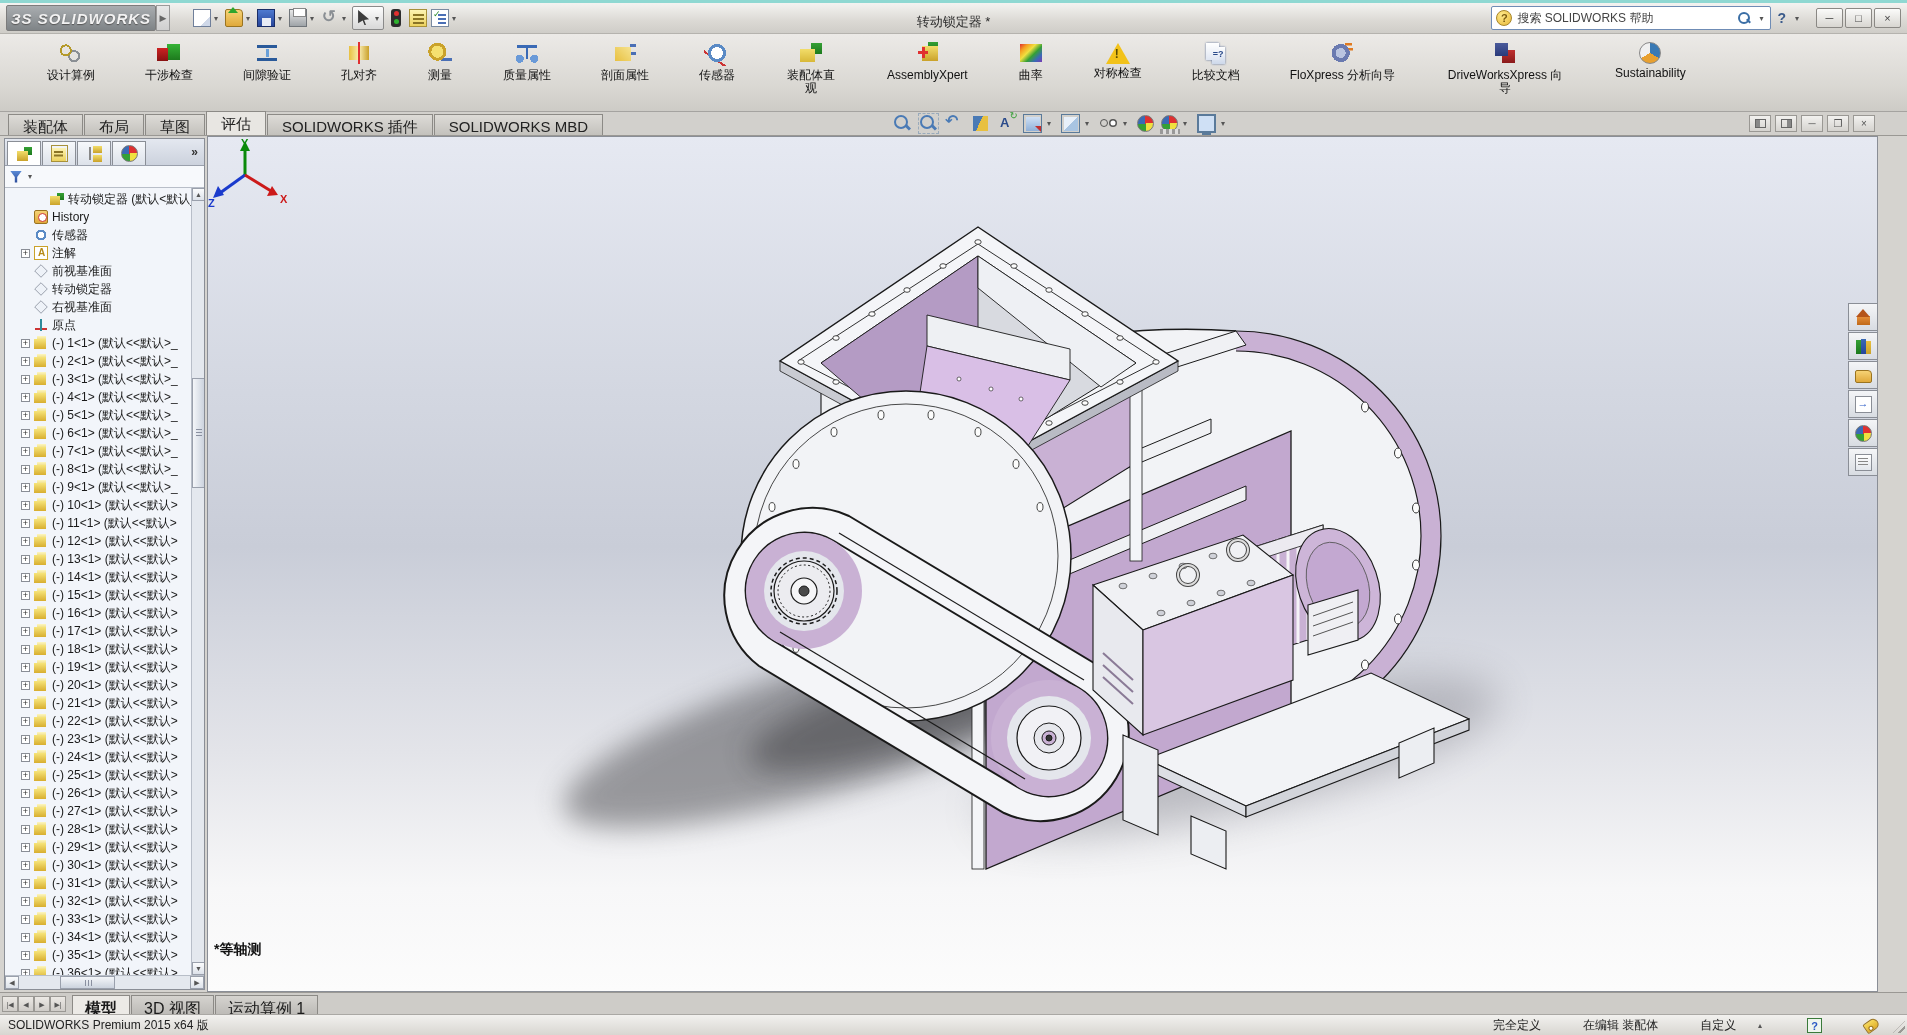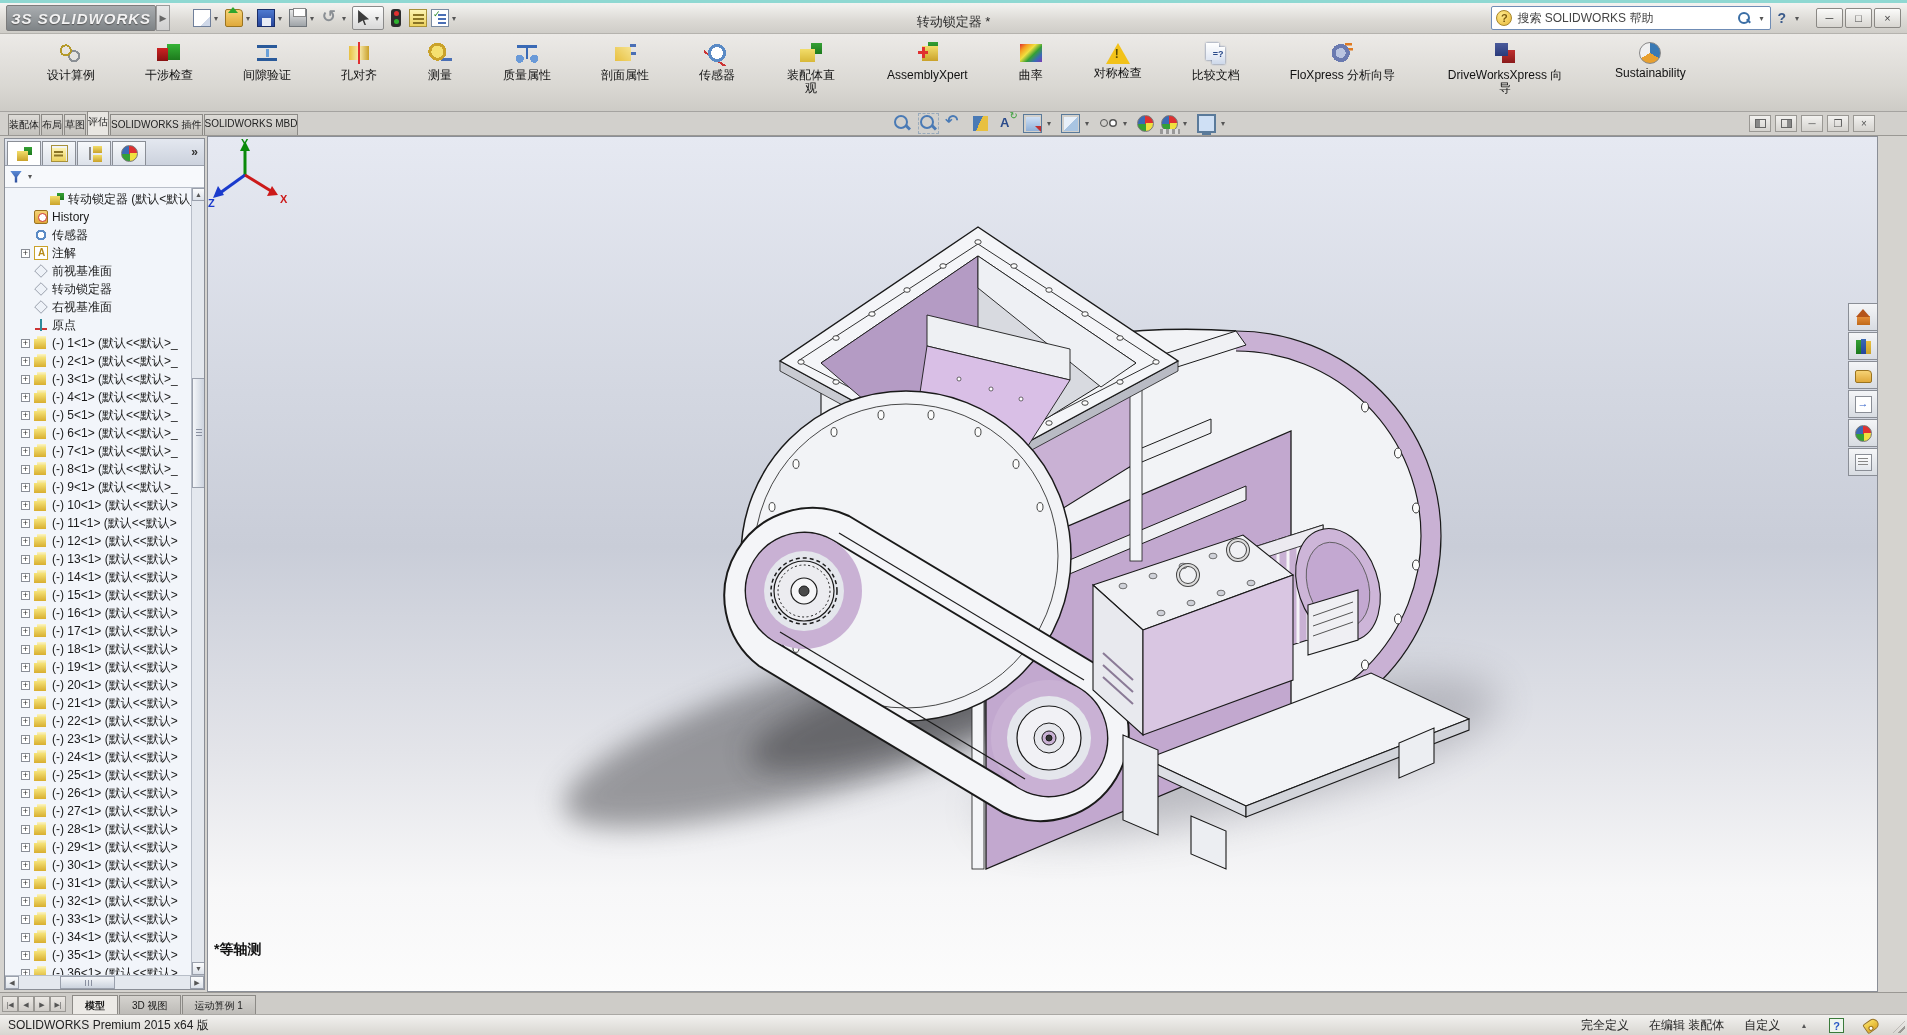--- a/index.html
+++ b/index.html
@@ -82,22 +82,22 @@
   .i-compare{background:linear-gradient(#fff,#dfe6f2) 3px 3px/13px 17px no-repeat,linear-gradient(#fff,#cdd8ea) 9px 7px/13px 17px no-repeat;border:0;filter:drop-shadow(0 0 1px #5a6f9a);}
   .i-compare::after{content:"=?";position:absolute;left:10px;top:8px;font-size:9px;color:#2a4a8a;font-weight:bold;}
   .i-simx{background:radial-gradient(circle at 40% 40%,#fff0 6px,#3a6ea5 6px 8.5px,#fff0 8.5px),linear-gradient(135deg,#e03030,#f0e040,#35a035) 12px 14px/12px 9px no-repeat;}
   .i-flox{background:radial-gradient(circle at 45% 50%,#b9c4e0 5px,#6a7ab0 5px 9px,#fff0 9px),linear-gradient(#e07a20,#e07a20) 16px 3px/7px 2.5px no-repeat,linear-gradient(#e07a20,#e07a20) 17px 8px/7px 2.5px no-repeat;}
   .i-dwx{background:linear-gradient(#4a5a9a,#2a3a7a) 3px 3px/13px 13px no-repeat,linear-gradient(#c03030,#8a1a1a) 10px 10px/13px 13px no-repeat;}
   .i-sust{background:conic-gradient(#3a7ab5 0 120deg,#e8a030 120deg 240deg,#f0f0f0 240deg);border-radius:50%;width:22px;height:22px;margin-top:2px;border:1px solid #888;}
 
   
   .tabrow { position:absolute; left:0; top:112px; width:100%; height:24px; background:#d2d0cc;
     border-bottom:1px solid #9a9894; display:flex; align-items:flex-end; }
-  .cmtab { height:21px; padding:3px 0; margin-right:1px; border:1px solid #8c8a86; border-bottom:none;
-    background:linear-gradient(#dddbd7,#c3c1bc); font-size:10px; color:#222; }
+  .cmtab { height:21px; padding:3px 14px; margin-right:1px; border:1px solid #8c8a86; border-bottom:none;
+    background:linear-gradient(#dddbd7,#c3c1bc); font-size:15px; color:#222; }
   .cmtab.first { margin-left:8px; }
   .cmtab.active { background:#e8e6e2; border-color:#8c8a86; height:24px; font-weight:normal; }
   .headsup { position:absolute; left:893px; top:2px; display:flex; align-items:center; gap:7px; }
   .hu { width:19px; height:19px; position:relative; display:block; }
   .hu-zoomfit::before,.hu-zoomarea::before{content:"";position:absolute;left:1px;top:1px;width:10px;height:10px;border:2px solid #4a7ab5;border-radius:50%;}
   .hu-zoomfit::after,.hu-zoomarea::after{content:"";position:absolute;left:12px;top:12px;width:6px;height:2.5px;background:#4a7ab5;transform:rotate(45deg);}
   .hu-zoomarea{outline:1px dashed #9ab;}
   .hu-prev::before{content:"\21B6";position:absolute;left:0;top:-3px;color:#4a7ab5;font-size:16px;font-weight:bold;}
   .hu-section{background:linear-gradient(115deg,#4a7ab5 45%,#e8c040 45%) 2px 2px/15px 15px no-repeat;}
   .hu-3dview::before{content:"A";position:absolute;left:3px;top:1px;color:#2a4a8a;font-weight:bold;font-size:13px;}
@@ -182,27 +182,27 @@
   .tp-props{background:linear-gradient(#fff,#e2e6ec);border:1px solid #8a8e96;}
   .tp-props::after{content:"";position:absolute;left:2px;top:3px;width:10px;height:1.5px;background:#888;box-shadow:0 3px 0 #888,0 6px 0 #888;}
 
   
   .bottombar { position:absolute; left:0; top:992px; width:100%; height:22px; background:#ceccc8;
     border-top:1px solid #9a9894; display:flex; align-items:flex-end; }
   .navbtn { width:16px; height:16px; border:1px solid #9a9894; background:linear-gradient(#ece9e5,#cfccc8);
     color:#555; font-size:7px; text-align:center; line-height:15px; margin-bottom:2px; }
   .navbtn.first { margin-left:2px; }
   .btab { height:19px; padding:3px 12px; border:1px solid #8c8a86; border-bottom:none; margin-right:1px;
-    background:linear-gradient(#d5d3cf,#bdbbb7); font-size:10px; }
+    background:linear-gradient(#d5d3cf,#bdbbb7); font-size:16px; }
   .btab.active { background:#eceae6; font-weight:bold; }
   .statusbar { position:absolute; left:0; top:1014px; width:100%; height:21px;
     background:linear-gradient(#f2f1ef,#d8d6d1); border-top:1px solid #aaa8a4;
     display:flex; align-items:center; font-size:12px; color:#222; }
   .status-left { margin-left:8px; }
-  .status-right { margin-left:auto; display:flex; align-items:center; gap:20px; padding-right:28px; }
+  .status-right { margin-left:auto; display:flex; align-items:center; gap:42px; padding-right:28px; }
   .sgroup { display:flex; align-items:center; gap:6px; }
   .qmark { width:15px; height:15px; border:1px solid #3a7a3a; background:#eef6ee; color:#2a5ac5; font-weight:bold; font-size:11px; text-align:center; line-height:14px; }
   .tagic { width:15px; height:11px; background:linear-gradient(#f6d95a,#e0ae2a); border:1px solid #9a7420; border-radius:2px 6px 6px 2px; transform:rotate(-35deg); position:relative; }
   .tagic::after{content:"";position:absolute;left:2px;top:3.5px;width:3px;height:3px;border-radius:50%;background:#fff;border:1px solid #9a7420;}
   .grip { position:absolute; right:2px; bottom:2px; width:12px; height:12px;
     background:repeating-linear-gradient(135deg,#fff0 0 3px,#9a9894 3px 4.5px); clip-path:polygon(100% 0,100% 100%,0 100%); }
 </style>
 </head>
 <body>
 

